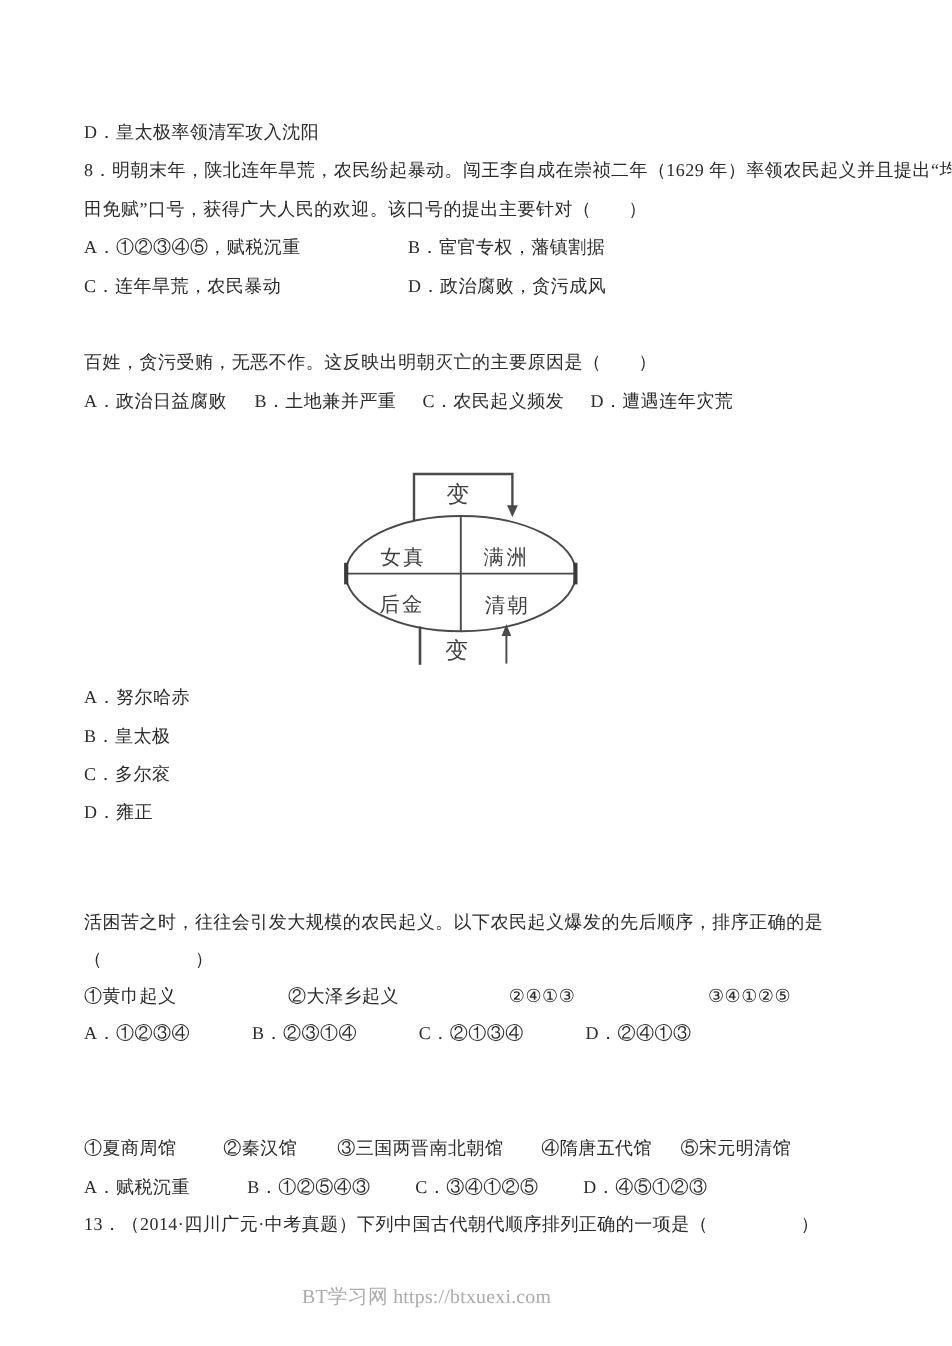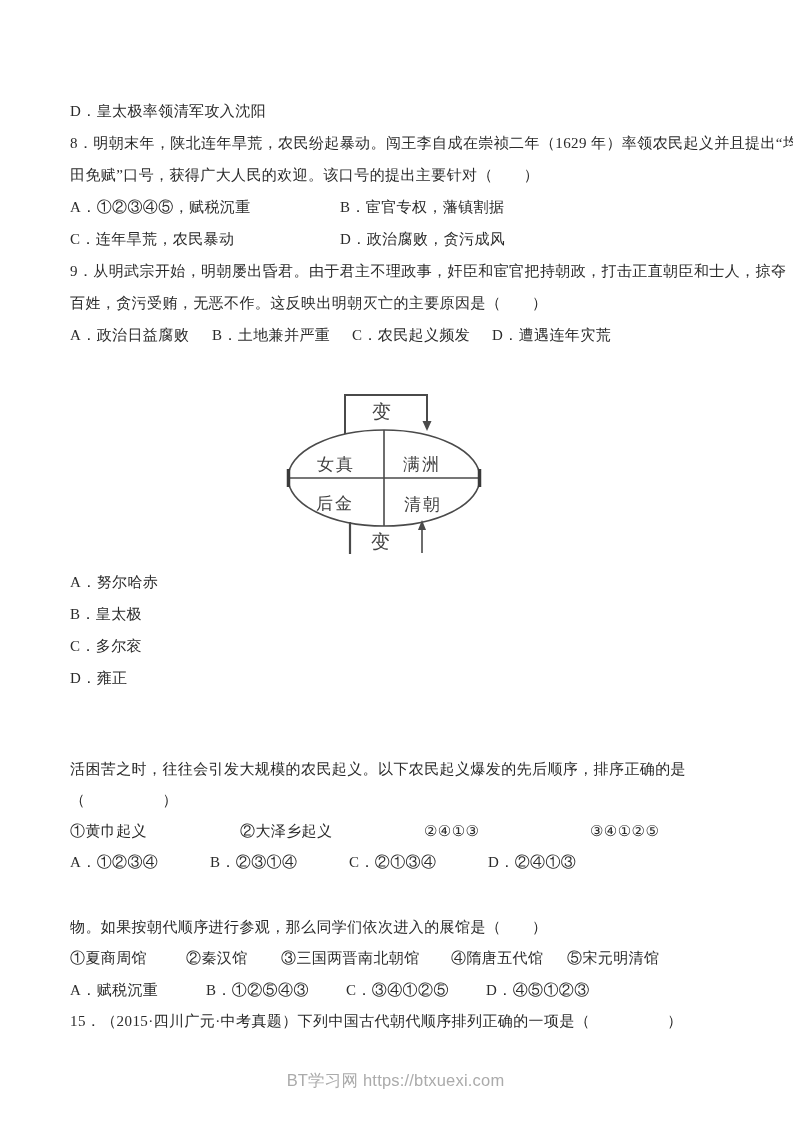--- a/index.html
+++ b/index.html
@@ -12,39 +12,38 @@
     letter-spacing:0.4px;
   }
   .diagram{position:absolute;left:270px;top:388px;}
   .diagram text{
     font-family:"Liberation Serif","DejaVu Serif",serif;fill:#3f3f3f;
   }
   .qlabel{font-size:17px;letter-spacing:2px;}
   .vlabel{font-size:19px;}
   .footer{
     position:absolute;left:0;top:1070px;width:711px;text-align:center;
-    font-family:Liberation Sans, sans-serif;
-    font-size:16.5px;color:#ababab;letter-spacing:0.2px;padding-left:40px;
+    font-family:Liberation Serif, serif;
+    font-size:16.5px;color:#ababab;letter-spacing:0.2px;
   }
 </style>
 </head>
 <body>
 
 <div class="page">
 
   <div class="ln" style="left:70px;top:101px">D．皇太极率领清军攻入沈阳</div>
 
   <div class="ln" style="left:70px;top:133px">8．明朝末年，陕北连年旱荒，农民纷起暴动。闯王李自成在崇祯二年（1629 年）率领农民起义并且提出“均</div>
   <div class="ln" style="left:70px;top:165px">田免赋”口号，获得广大人民的欢迎。该口号的提出主要针对（　　）</div>
   <div class="ln" style="left:70px;top:197px">A．①②③④⑤，赋税沉重</div>
   <div class="ln" style="left:340px;top:197px">B．宦官专权，藩镇割据</div>
   <div class="ln" style="left:70px;top:229px">C．连年旱荒，农民暴动</div>
   <div class="ln" style="left:340px;top:229px">D．政治腐败，贪污成风</div>
 
-  <div class="ln" style="left:70px;top:261px">9．从明武宗开始，明朝屡出昏君。由于君主不理政事，奸臣和宦官把持朝政，打击正直朝臣和士人，掠夺</div>
   <div class="ln" style="left:70px;top:293px">百姓，贪污受贿，无恶不作。这反映出明朝灭亡的主要原因是（　　）</div>
   <div class="ln" style="left:70px;top:325px">A．政治日益腐败</div>
   <div class="ln" style="left:212px;top:325px">B．土地兼并严重</div>
   <div class="ln" style="left:352px;top:325px">C．农民起义频发</div>
   <div class="ln" style="left:492px;top:325px">D．遭遇连年灾荒</div>
 
 
   <svg class="diagram" width="230" height="172" viewBox="0 0 230 172">
 
     <polyline points="75,46 75,7 157,7 157,34" fill="none" stroke="#4a4a4a" stroke-width="2"></polyline>
@@ -77,28 +76,27 @@
   <div class="ln" style="left:70px;top:790px">（　　　　　）</div>
   <div class="ln" style="left:70px;top:821px">①黄巾起义</div>
   <div class="ln" style="left:240px;top:821px">②大泽乡起义</div>
   <div class="ln" style="left:424px;top:821px">②④①③</div>
   <div class="ln" style="left:590px;top:821px">③④①②⑤</div>
   <div class="ln" style="left:70px;top:852px">A．①②③④</div>
   <div class="ln" style="left:210px;top:852px">B．②③①④</div>
   <div class="ln" style="left:349px;top:852px">C．②①③④</div>
   <div class="ln" style="left:488px;top:852px">D．②④①③</div>
 
-  <div class="ln" style="left:70px;top:917px">物。如果按朝代顺序进行参观，那么同学们依次进入的展馆是（　　）</div>
   <div class="ln" style="left:70px;top:948px">①夏商周馆</div>
   <div class="ln" style="left:186px;top:948px">②秦汉馆</div>
   <div class="ln" style="left:281px;top:948px">③三国两晋南北朝馆</div>
   <div class="ln" style="left:451px;top:948px">④隋唐五代馆</div>
   <div class="ln" style="left:567px;top:948px">⑤宋元明清馆</div>
   <div class="ln" style="left:70px;top:980px">A．赋税沉重</div>
   <div class="ln" style="left:206px;top:980px">B．①②⑤④③</div>
   <div class="ln" style="left:346px;top:980px">C．③④①②⑤</div>
   <div class="ln" style="left:486px;top:980px">D．④⑤①②③</div>
 
-  <div class="ln" style="left:70px;top:1011px">15．（2015·四川广元·中考真题）下列中国古代朝代顺序排列正确的一项是（　　　　　）</div>
+  <div class="ln" style="left:70px;top:1011px">13．（2014·四川广元·中考真题）下列中国古代朝代顺序排列正确的一项是（　　　　　）</div>
 
   <div class="footer">BT学习网 https://btxuexi.com</div>
 
 </div>
 
 </body></html>

